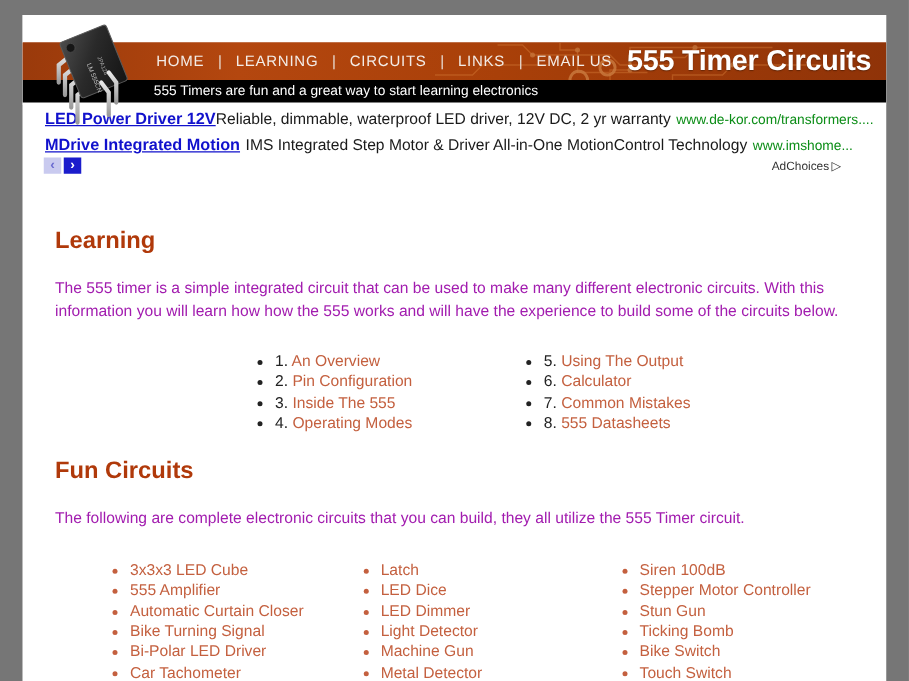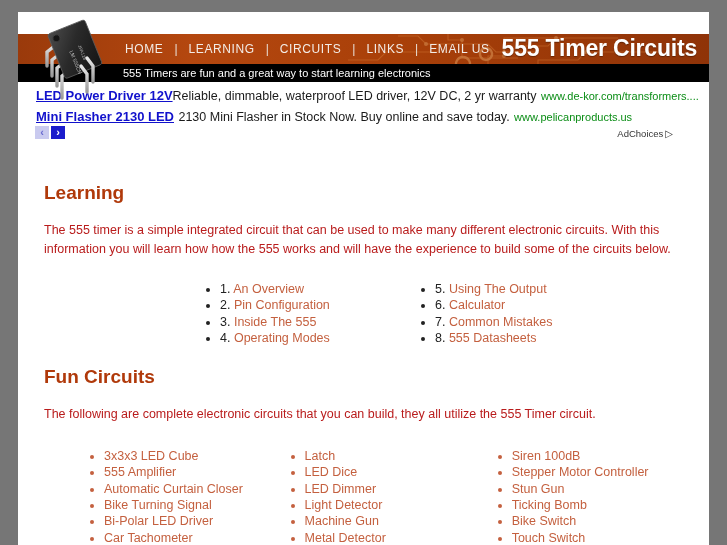--- a/index.html
+++ b/index.html
@@ -169,21 +169,21 @@
     padding: 0 10px 0 8px;
   }
   h2.section {
     color: #b0390a;
     font-size: 19px;
     font-weight: bold;
     margin: 8px 0 0 18px;
     font-family: "Liberation Sans", sans-serif;
   }
   p.body {
-    color: #b91c1c;
+    color: #a21caf;
     font-size: 12.5px;
     line-height: 19px;
     margin: 17px 18px 0 18px;
     max-width: 652px;
     font-family: "Liberation Sans", sans-serif;
   }
 
   .learn-cols {
     display: flex;
     margin: 22px 0 0 0;
@@ -316,24 +316,24 @@
       </g>
     </svg>
   </div>
 
   <div class="ads">
 
     <div class="ad-row">
       <a class="ad-title" href="#">LED Power Driver 12V</a><span class="ad-desc">Reliable, dimmable, waterproof LED driver, 12V DC, 2 yr warranty</span> <span class="ad-url">www.de-kor.com/transformers....</span>
     </div>
 
-
     <div class="ad-row">
-      <a class="ad-title" href="#">Mini Flasher 2130 LED</a> <span class="ad-desc">2130 Mini Flasher in Stock Now. Buy online and save today.</span> <span class="ad-url">www.pelicanproducts.us</span>
-    </div>
+      <a class="ad-title" href="#">MDrive Integrated Motion</a> <span class="ad-desc">IMS Integrated Step Motor &amp; Driver All-in-One MotionControl Technology</span> <span class="ad-url">www.imshome...</span>
+    </div>
+
 
     <div class="ad-footer">
       <span class="ad-arrows">
         <span class="ad-arrow prev">‹</span>
         <span class="ad-arrow next">›</span>
       </span>
       <span class="adchoices">
         <span>AdChoices</span><span class="tri">▷</span>
       </span>
     </div>

